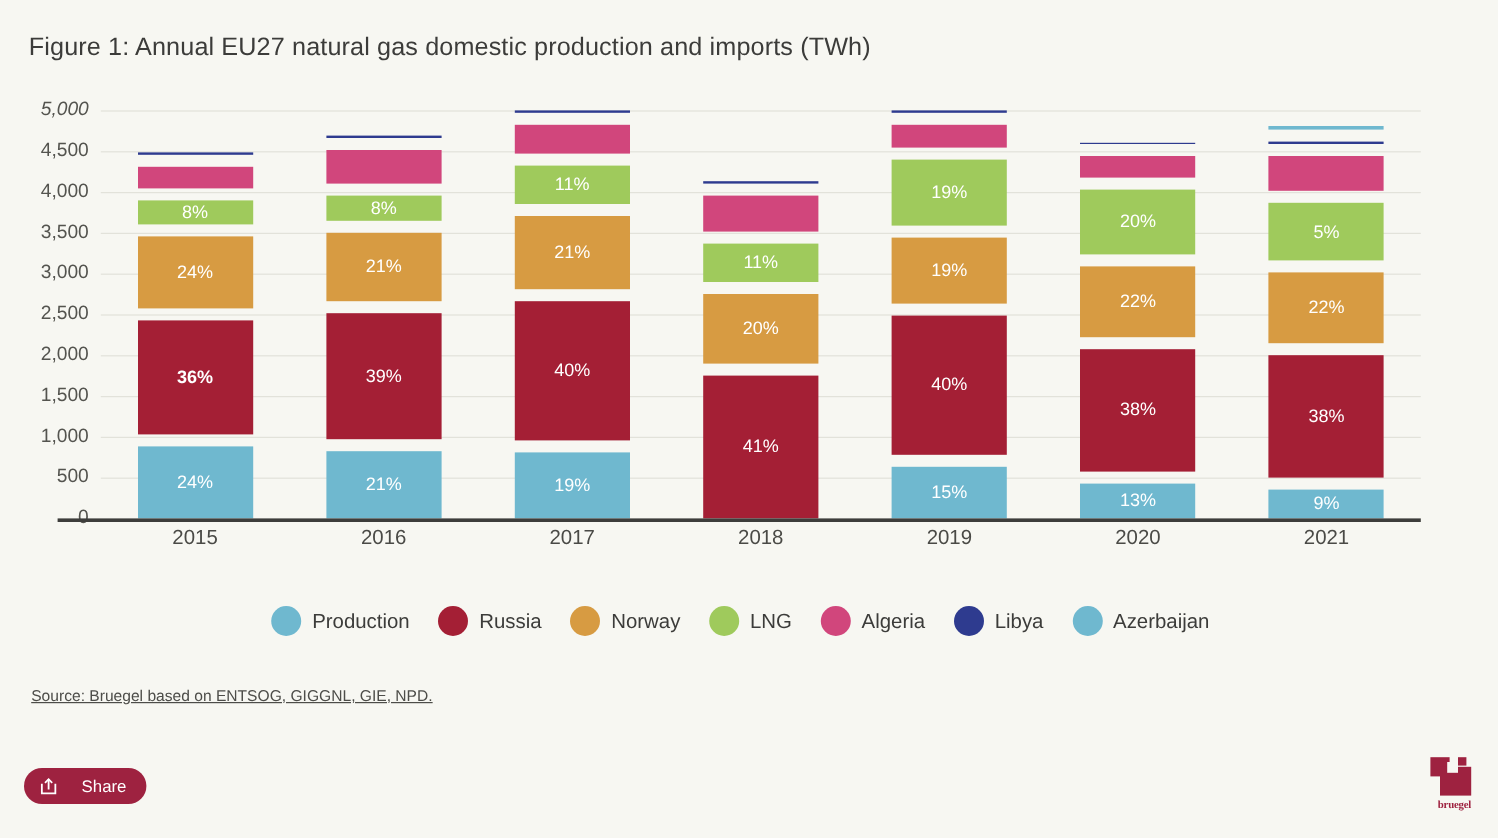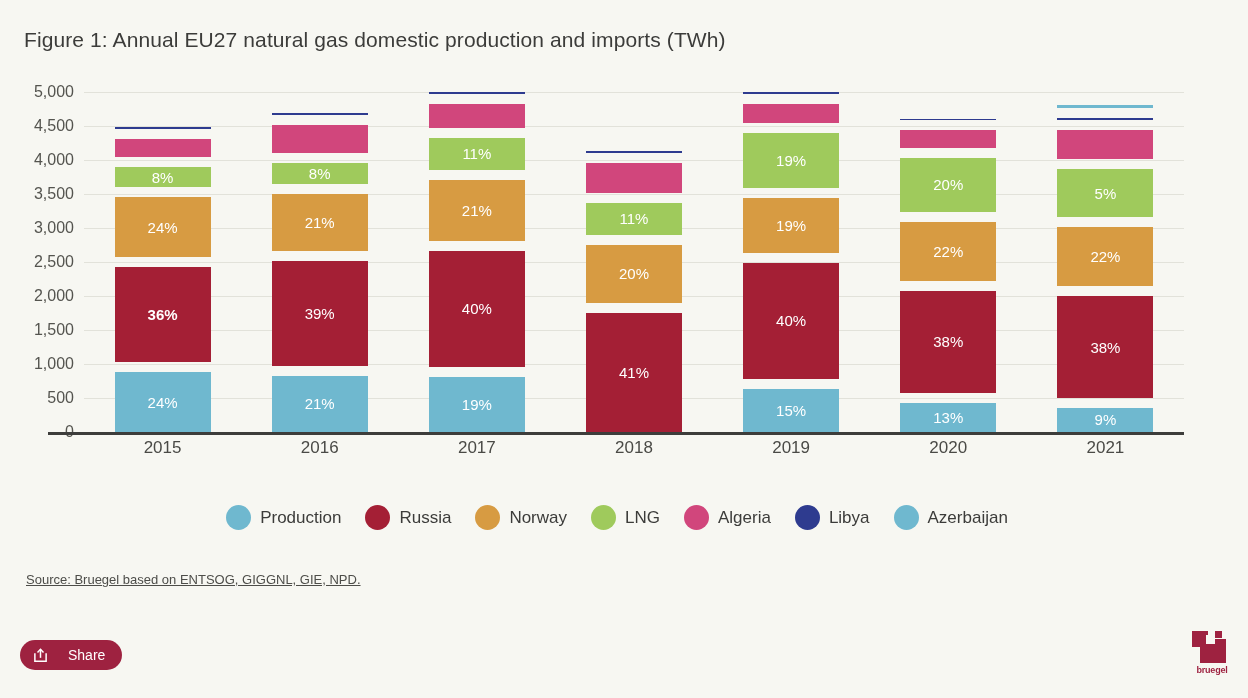--- a/index.html
+++ b/index.html
@@ -183,41 +183,41 @@
   .logo-word {
     position: absolute;
     left: 0;
     bottom: 0;
     width: 40px;
     text-align: center;
     font-size: 9px;
     font-weight: bold;
     color: #9e2240;
     letter-spacing: -0.2px;
-    font-family: Liberation Sans, sans-serif;
+    font-family: Liberation Serif, serif;
   }
 </style>
 </head>
 <body>
 
 <div class="chart-title">Figure 1: Annual EU27 natural gas domestic production and imports (TWh)</div>
 
 <div class="plot-wrap">
   <div class="y-axis" id="y-axis">
       <div class="y-tick" style="top: 340px;">0</div>
       <div class="y-tick" style="top: 306px;">500</div>
       <div class="y-tick" style="top: 272px; margin-left: 13px;">1,000</div>
       <div class="y-tick" style="top: 238px;">1,500</div>
       <div class="y-tick" style="top: 204px;">2,000</div>
       <div class="y-tick" style="top: 170px;">2,500</div>
       <div class="y-tick" style="top: 136px;">3,000</div>
       <div class="y-tick" style="top: 102px;">3,500</div>
       <div class="y-tick" style="top: 68px;">4,000</div>
       <div class="y-tick" style="top: 34px;">4,500</div>
-      <div class="y-tick" style="top: 0px;">5,000</div>
+      <div class="y-tick" style="top: 0px; font-style: italic;">5,000</div>
     </div>
   <div class="grid" id="grid">
       <div class="grid-line" style="top: 306px;"></div>
       <div class="grid-line" style="top: 272px;"></div>
       <div class="grid-line" style="top: 238px;"></div>
       <div class="grid-line" style="top: 204px;"></div>
       <div class="grid-line" style="top: 170px;"></div>
       <div class="grid-line" style="top: 136px;"></div>
       <div class="grid-line" style="top: 102px;"></div>
       <div class="grid-line" style="top: 68px;"></div>

